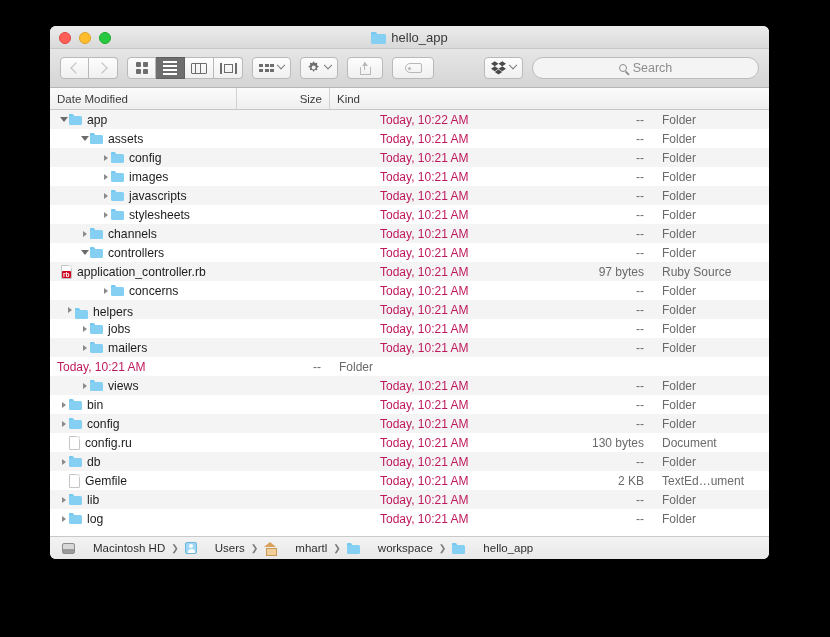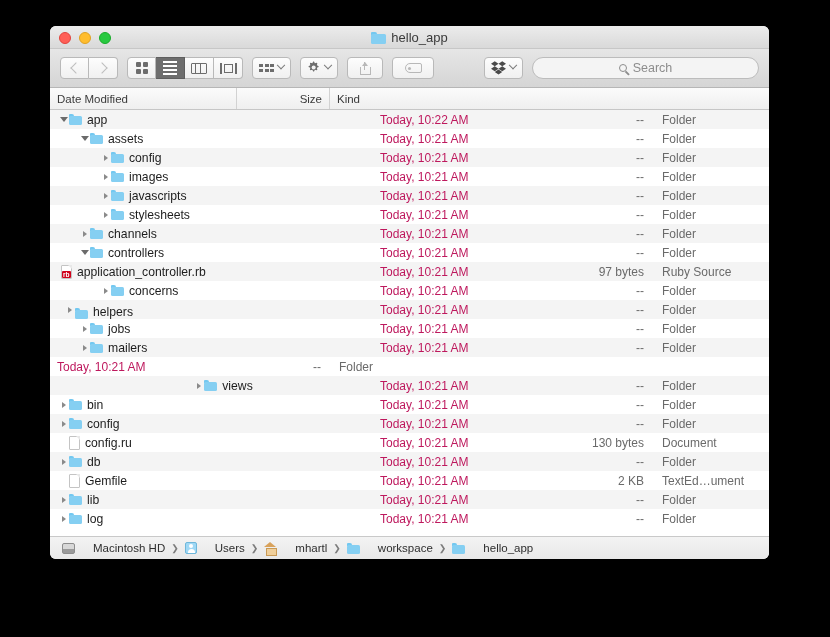--- a/index.html
+++ b/index.html
@@ -719,21 +719,21 @@
         <div class="cell-date">Today, 10:21 AM</div>
         <div class="cell-size">--</div>
         <div class="cell-kind">Folder</div>
       </div>
       <div class="row plain">
         <div class="cell-date">Today, 10:21 AM</div>
         <div class="cell-size">--</div>
         <div class="cell-kind">Folder</div>
       </div>
       <div class="row alt">
-        <div class="cell-name" style="padding-left: 29px; justify-content: center;">
+        <div class="cell-name" style="padding-left: 29px;">
           <span class="tri ">
             <i></i>
           </span>
           <span class="folder small"></span>
           <span class="nm">views</span>
         </div>
         <div class="cell-date">Today, 10:21 AM</div>
         <div class="cell-size">--</div>
         <div class="cell-kind">Folder</div>
       </div>

